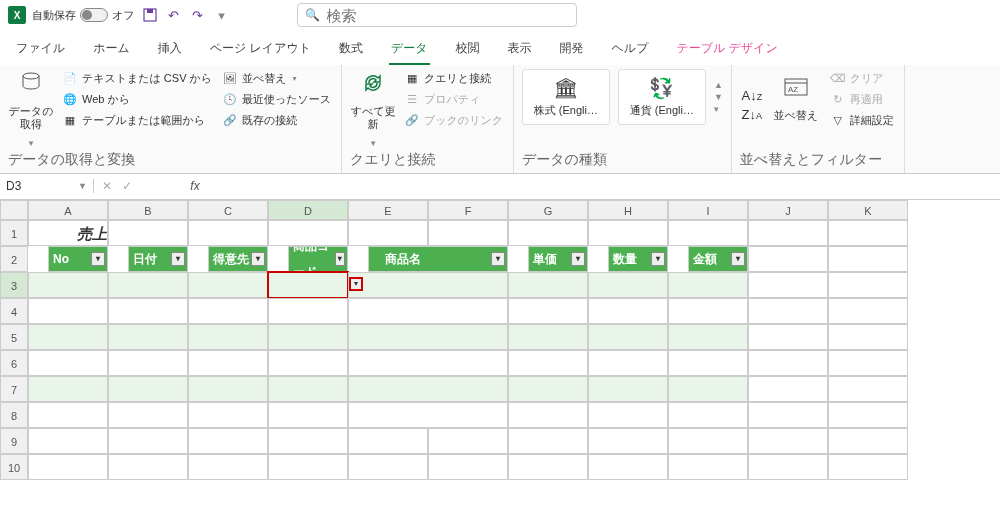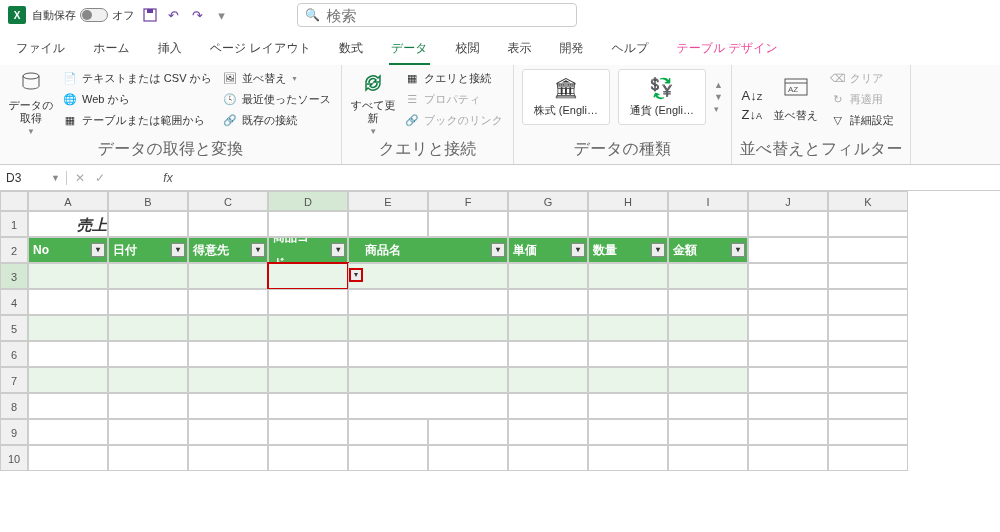--- a/index.html
+++ b/index.html
@@ -20,51 +20,51 @@
 
 .tabs { display: flex; gap: 24px; padding: 6px 14px 0; font-size: 12px; }
 .tab { padding: 4px 2px 6px; cursor: pointer; color: #444; }
 .tab.active { color: #107c41; border-bottom: 2px solid #107c41; font-weight: 500; }
 .tab.contextual { color: #ec4899; }
 
 
 .ribbon { display: flex; border-bottom: 1px solid #ccc; background: #fafafa; min-height: 100px; }
 .group { border-right: 1px solid #ddd; padding: 4px 8px 2px; display: flex; flex-direction: column; justify-content: space-between; }
 .group-body { display: flex; gap: 6px; align-items: flex-start; }
-.group-label { text-align: center; font-size: 16px; color: #666; padding: 2px 0; }
-.big-btn { display: flex; flex-direction: column; align-items: center; width: 46px; cursor: pointer; font-size: 11px; text-align: center; line-height: 1.2; gap: 2px; }
+.group-label { text-align: left; font-size: 14px; color: #666; padding: 2px 0; }
+.big-btn { display: flex; flex-direction: column; align-items: center; width: 46px; cursor: pointer; font-size: 11px; text-align: center; line-height: 1.2; gap: 8px; }
 .big-btn .ico { width: 28px; height: 28px; display: flex; align-items: center; justify-content: center; }
 .small-list { display: flex; flex-direction: column; gap: 3px; }
 .small-btn { display: flex; align-items: center; gap: 4px; font-size: 11px; cursor: pointer; padding: 1px 2px; white-space: nowrap; }
 .small-btn .si { width: 16px; height: 16px; display: flex; align-items: center; justify-content: center; }
 .wide-btn { display: flex; flex-direction: column; align-items: center; width: 88px; cursor: pointer; font-size: 11px; text-align: center; border: 1px solid #ddd; border-radius: 3px; padding: 6px 4px; gap: 3px; background: #fff; }
 .wide-btn .ico { font-size: 20px; }
 .sort-btn { display: flex; flex-direction: column; align-items: center; font-size: 11px; cursor: pointer; gap: 2px; width: 24px; }
 .sort-big { display: flex; flex-direction: column; align-items: center; width: 52px; cursor: pointer; font-size: 11px; gap: 8px; }
 .filter-btn { display: flex; flex-direction: column; align-items: center; width: 50px; cursor: pointer; font-size: 11px; gap: 2px; background: #e8e8e8; border: 1px solid #bbb; padding: 4px 2px; border-radius: 2px; }
 .small-btn.dim { color: #aaa; }
 
 
 .fbar { display: flex; align-items: center; border-bottom: 1px solid #ccc; height: 26px; }
-.namebox { width: 67px; border-right: 1px solid #ccc; display: flex; align-items: center; padding: 0 6px; justify-content: space-between; font-size: 12px; }
+.namebox { width: 94px; border-right: 1px solid #ccc; display: flex; align-items: center; padding: 0 6px; justify-content: space-between; font-size: 12px; }
 .fb-btns { display: flex; align-items: center; gap: 2px; padding: 0 4px; color: #aaa; }
 .fb-btns span { width: 18px; text-align: center; cursor: pointer; }
 .fx { font-style: italic; color: #555; margin-left: 48px; }
 .formula-input { flex: 1; border: none; outline: none; padding: 0 6px; font-size: 12px; height: 100%; }
 
 
 .grid { display: grid; grid-template-columns: 28px repeat(11, 80px); }
 .corner { border: 1px solid #ccc; background: #f0f0f0; }
 .colhdr { border: 1px solid #ccc; background: #f0f0f0; text-align: center; font-size: 11px; color: #555; height: 20px; line-height: 20px; cursor: pointer; }
 .colhdr.sel { background: #d4e8d4; }
 .rowhdr { border: 1px solid #ccc; background: #f0f0f0; text-align: center; font-size: 11px; color: #555; height: 26px; line-height: 26px; cursor: pointer; }
 .rowhdr.sel { background: #d4e8d4; }
 .cell { border: 1px solid #ccc; height: 26px; line-height: 26px; padding: 0 4px; font-size: 12px; overflow: hidden; background: #fff; position: relative; }
 .cell.title { font-weight: bold; font-size: 15px; font-style: italic; }
-.th { background: #4caf50; color: #fff; font-weight: bold; display: flex; align-items: center; justify-content: space-between; padding: 0 2px 0 4px; }
+.th { background: #4caf50; color: #fff; font-weight: bold; display: flex; align-items: center; justify-content: space-between; padding: 0 2px 0 4px; margin-left: 20px; }
 .th .fbtn { width: 14px; height: 14px; background: #eee; border: 1px solid #888; color: #333; font-size: 8px; display: flex; align-items: center; justify-content: center; cursor: pointer; }
 .stripe { background: #e9f5e9; }
 .selcell { outline: 2px solid #cc0000; outline-offset: -1px; }
 .ext-fbtn { position: absolute; right: -16px; top: 4px; width: 14px; height: 14px; background: #eee; border: 2px solid #cc0000; color: #333; font-size: 8px; display: flex; align-items: center; justify-content: center; cursor: pointer; z-index: 5; }
 </style>
 </head>
 <body>
 
 <div class="titlebar">
   <div class="excel-icon">X</div>

